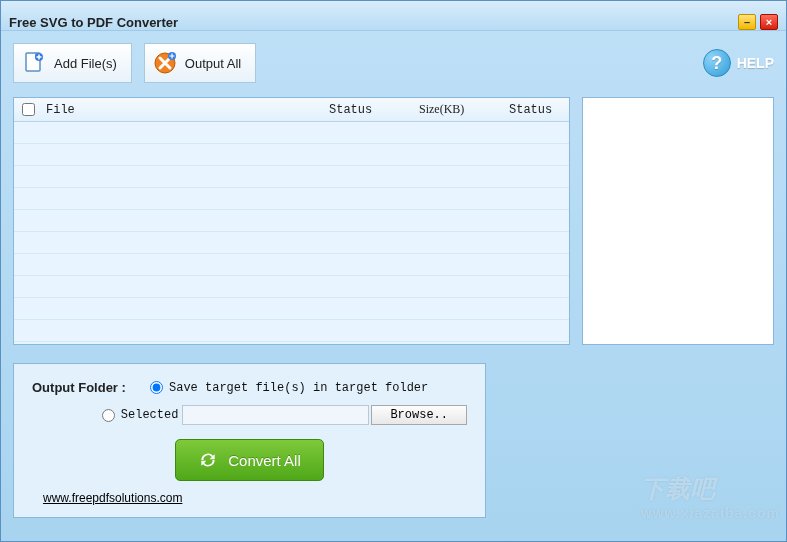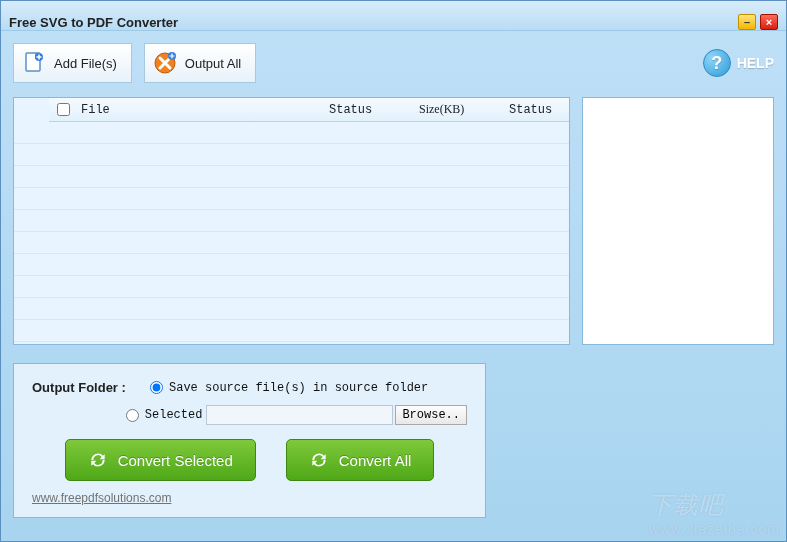--- a/index.html
+++ b/index.html
@@ -12,39 +12,39 @@
   .tb-min { background: linear-gradient(#ffe27a, #f5b800); border: 1px solid #c09000; color: #333; }
   .tb-close { background: linear-gradient(#ff6a5a, #d82010); border: 1px solid #a01000; color: #fff; }
   .body-area { padding: 12px; height: calc(100% - 30px); display: flex; flex-direction: column; }
   .toolbar { display: flex; gap: 12px; align-items: center; margin-bottom: 14px; }
   .tbutton { display: flex; align-items: center; gap: 8px; padding: 6px 14px 6px 8px; background: linear-gradient(#ffffff, #e8f2fa); border: 1px solid #a8c8e0; border-radius: 0; cursor: pointer; font-size: 13px; color: #222; height: 40px; }
   .tbutton .ticon { width: 24px; height: 24px; display: flex; align-items: center; justify-content: center; }
   .help-area { margin-left: auto; display: flex; align-items: center; gap: 6px; color: #fff; font-size: 14px; font-weight: bold; text-shadow: 0 1px 1px rgba(0,0,0,0.2); cursor: pointer; }
   .help-icon { width: 28px; height: 28px; border-radius: 50%; background: radial-gradient(circle at 30% 30%, #8fd4f9, #2f9cd8); border: 1px solid #2a8bc0; color: #fff; display: flex; align-items: center; justify-content: center; font-size: 18px; font-weight: bold; }
   .content-row { display: flex; gap: 12px; }
   .table-wrap { flex: 1; border: 1px solid #8ab8dc; background: #e8f4ff; }
-  .thead { display: flex; align-items: center; height: 24px; background: linear-gradient(#f4faff,#e2f1fc); border-bottom: 1px solid #b8d4ea; font-family: "Courier New", monospace; font-size: 12px; color: #222; margin-left: 35px; }
+  .thead { display: flex; align-items: center; height: 24px; background: linear-gradient(#f4faff,#e2f1fc); border-bottom: 1px solid #b8d4ea; font-family: "Courier New", monospace; font-size: 12px; color: #222; }
   .th-check { width: 28px; display:flex; align-items:center; justify-content:center; }
   .th-file { flex: 1; padding-left: 4px; }
   .th-status { width: 90px; }
   .th-size { width: 90px; font-family: Liberation Serif, serif; }
   .th-pages { width: 60px; }
   .tbody .trow { height: 22px; border-bottom: 1px solid #d4e8f7; }
   .preview { width: 192px; height: 248px; border: 1px solid #8ab8dc; background: #fff; }
   .options-panel { margin-top: 18px; border: 1px solid #8ab8dc; background: #e2f1fc; padding: 16px 18px 12px; width: 473px; }
   .opt-row { display: flex; align-items: center; margin-bottom: 10px; font-family: "Courier New", monospace; font-size: 12px; color: #111; }
   .opt-label { width: 118px; font-family: Arial, sans-serif; font-weight: bold; font-size: 13px; color: #222; }
   .opt-row input[type=radio] { margin-right: 6px; }
   .cust-input { width: 230px; height: 20px; border: 1px solid #b8c8d8; background: #f0f6fb; margin-left: 4px; padding: 0 4px; }
-  .browse-btn { height: 20px; padding: 0 6px; background: linear-gradient(#fdfdfd,#e8e8e8); border: 1px solid #a8a8a8; font-family: "Courier New", monospace; font-size: 12px; cursor: pointer; margin-left: 2px; }
+  .browse-btn { height: 20px; padding: 0 18px; background: linear-gradient(#fdfdfd,#e8e8e8); border: 1px solid #a8a8a8; font-family: "Courier New", monospace; font-size: 12px; cursor: pointer; margin-left: 2px; }
   .convert-row { display:flex; gap: 30px; justify-content: center; margin-top: 14px; margin-bottom: 10px; }
   .cbtn { display:flex; align-items:center; gap:10px; padding: 0 22px; height: 42px; background: linear-gradient(#7ec93a,#4fa818); border:1px solid #3d8810; border-radius: 5px; color:#fff; font-size: 15px; cursor:pointer; text-shadow:0 -1px 0 rgba(0,0,0,0.25); }
   .cbtn .cicon { width: 20px; height: 20px; }
-  .link { color: #737373; text-decoration: underline; font-size: 12px; cursor:pointer; }
-  .watermark { position: absolute; right: 6px; bottom: 4px; font-size: 24px; font-weight: normal; color: rgba(255,255,255,0.35); text-shadow: 0 0 2px rgba(120,160,190,0.4); pointer-events:none; font-style: italic; letter-spacing:1px; }
+  .link { color: #000000; text-decoration: underline; font-size: 12px; cursor:pointer;margin-left:11px; }
+  .watermark { position: absolute; right: 6px; bottom: 20px; font-size: 24px; font-weight: bold; color: rgba(255,255,255,0.35); text-shadow: 0 0 2px rgba(120,160,190,0.4); pointer-events:none; font-style: italic; letter-spacing:1px; }
   .watermark small { display:block; font-size:14px; font-style:normal; text-align:right; color: rgba(255,255,255,0.25); }
 </style>
 </head>
 <body>
 
 <div class="window">
   <div class="titlebar">
     <div class="titlebar-text">Free SVG to PDF Converter</div>
     <div class="titlebar-btns">
       <div class="tb-btn tb-min">–</div>
@@ -108,38 +108,30 @@
           <div class="trow"></div>
         </div>
       </div>
       <div class="preview"></div>
     </div>
 
     <div class="options-panel">
       <div class="opt-row">
         <span class="opt-label">Output Folder :</span>
         <input type="radio" name="out" checked="" style="">
-        <span>Save source file(s) in source folder</span>
+        <span>Save target file(s) in target folder</span>
       </div>
       <div class="opt-row">
         <span class="opt-label"></span>
         <input type="radio" name="out" style="">
         <span>Selected</span>
         <input class="cust-input" type="text" value="" style="">
         <button class="browse-btn">Browse..</button>
       </div>
       <div class="convert-row">
-        <div class="cbtn">
-          <span class="cicon">
-            <svg width="20" height="20" viewBox="0 0 24 24">
-                <path d="M4 12a8 8 0 0 1 14-5l2-2v6h-6l2.5-2.5A5.5 5.5 0 0 0 6.5 12M20 12a8 8 0 0 1-14 5l-2 2v-6h6l-2.5 2.5A5.5 5.5 0 0 0 17.5 12" fill="#fff"></path>
-              </svg>
-          </span>
-          <span>Convert Selected</span>
-        </div>
         <div class="cbtn">
           <span class="cicon">
             <svg width="20" height="20" viewBox="0 0 24 24">
                 <path d="M4 12a8 8 0 0 1 14-5l2-2v6h-6l2.5-2.5A5.5 5.5 0 0 0 6.5 12M20 12a8 8 0 0 1-14 5l-2 2v-6h6l-2.5 2.5A5.5 5.5 0 0 0 17.5 12" fill="#fff"></path>
               </svg>
           </span>
           <span>Convert All</span>
         </div>
       </div>
       <a class="link">www.freepdfsolutions.com</a>

